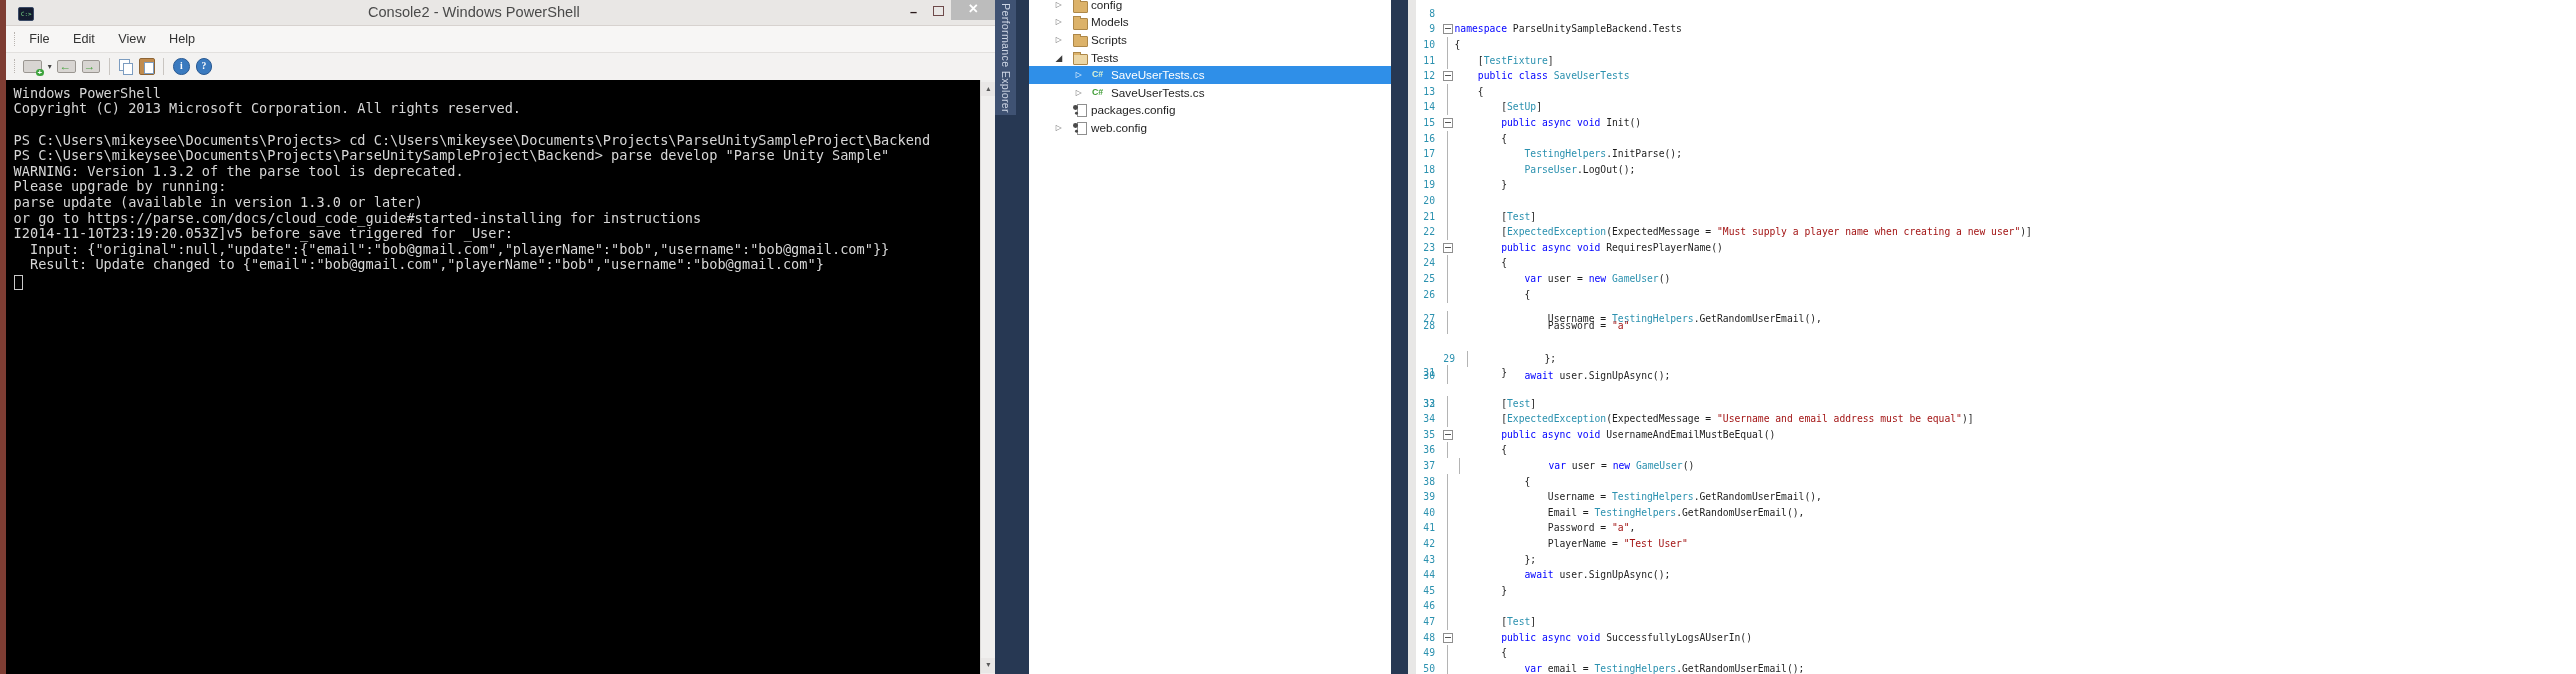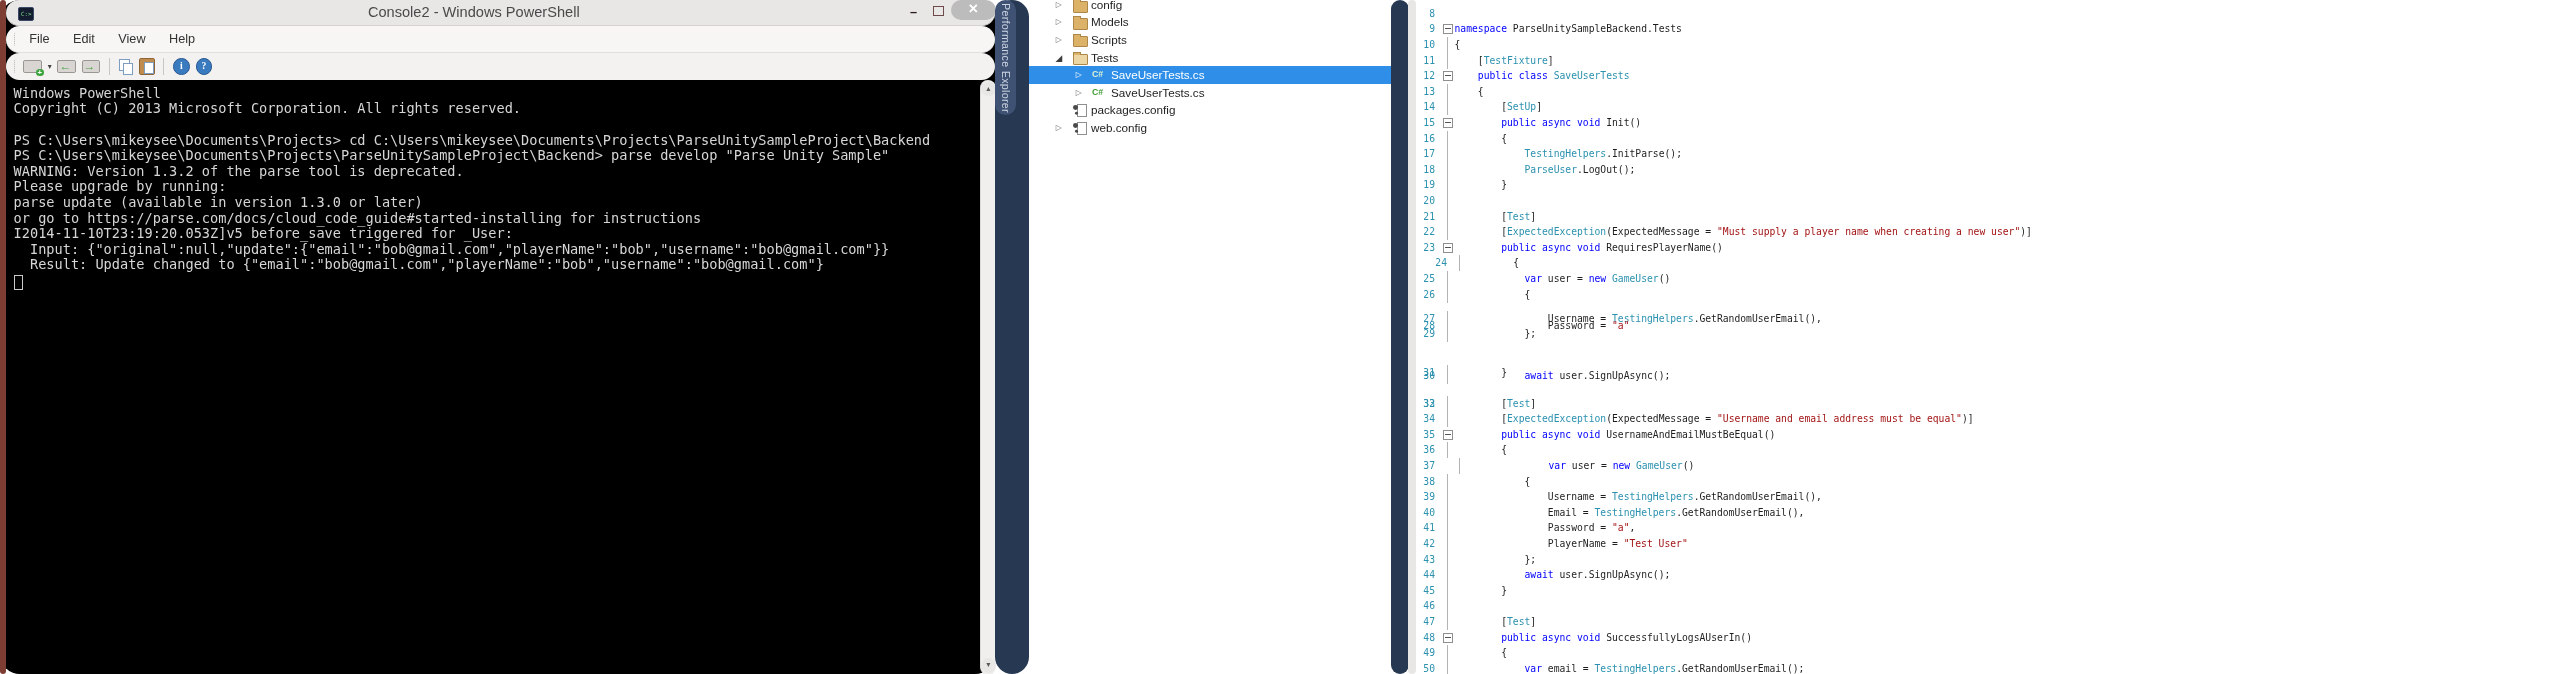--- a/index.html
+++ b/index.html
@@ -1,18 +1,18 @@
 <!DOCTYPE html>
 <html><head>
 <meta charset="utf-8">
 <style>
   html,body{margin:0;padding:0;background:#fff;}
   body{width:2576px;height:674px;position:relative;overflow:hidden;
        font-family:"Liberation Sans",sans-serif;-webkit-font-smoothing:antialiased;}
-  .abs{position:absolute;border-radius:20px;}
+  .abs{position:absolute;}
 
   
   #console-window{left:0;top:0;width:995px;height:674px;background:#000;}
   #console-border-left{left:0;top:0;width:5.8px;height:674px;background:#7e3d33;}
   #console-titlebar{left:5.8px;top:0;width:989px;height:25px;background:#e9e7e5;border-bottom:1px solid #d7d2cf;}
   #console-app-icon{left:12.7px;top:6.8px;width:13.6px;height:12.7px;background:#141c30;border:1px solid #3a4a66;border-radius:1.9px;
     color:#7fe08a;font-family:"DejaVu Sans Mono",monospace;font-size:5.8px;line-height:12.7px;text-align:center;}
   #console-title{left:0;top:0;width:936px;height:25px;line-height:25px;text-align:center;font-size:14.6px;color:#4a4a4a;}
   .win-btn{top:5.8px;height:13.6px;line-height:12.7px;text-align:center;color:#2a1a1a;font-size:12.7px;cursor:default;}
   #btn-minimize{left:897px;width:21.4px;font-weight:bold;}
@@ -318,21 +318,21 @@
         </div>
         <div class="ed-code"><span class="c-pl">        [</span><span class="c-ty">ExpectedException</span><span class="c-pl">(ExpectedMessage = </span><span class="c-str">"Must supply a player name when creating a new user"</span><span class="c-pl">)]</span></div>
       </div>
       <div class="ed-line" style="top: 240px;">
         <div class="ed-num">23</div>
         <div class="ed-fold">
           <div class="fbox"></div>
         </div>
         <div class="ed-code"><span class="c-pl">        </span><span class="c-kw">public</span><span class="c-pl"> </span><span class="c-kw">async</span><span class="c-pl"> </span><span class="c-kw">void</span><span class="c-pl"> RequiresPlayerName()</span></div>
       </div>
-      <div class="ed-line" style="top: 255px; padding-left: 12px;">
+      <div class="ed-line" style="top: 255px;">
         <div class="ed-num">24</div>
         <div class="ed-fold">
           <div class="vline"></div>
         </div>
         <div class="ed-code"><span class="c-pl">        {</span></div>
       </div>
       <div class="ed-line" style="top: 271px;">
         <div class="ed-num">25</div>
         <div class="ed-fold">
           <div class="vline"></div>
@@ -353,21 +353,21 @@
         </div>
         <div class="ed-code"><span class="c-pl">                Username = </span><span class="c-ty">TestingHelpers</span><span class="c-pl">.GetRandomUserEmail(),</span></div>
       </div>
       <div class="ed-line" style="top: 318px;">
         <div class="ed-num">28</div>
         <div class="ed-fold">
           <div class="vline"></div>
         </div>
         <div class="ed-code"><span class="c-pl">                Password = </span><span class="c-str">"a"</span></div>
       </div>
-      <div class="ed-line" style="top: 326px;">
+      <div class="ed-line" style="top: 351px; padding-left: 20px;">
         <div class="ed-num">29</div>
         <div class="ed-fold">
           <div class="vline"></div>
         </div>
         <div class="ed-code"><span class="c-pl">            };</span></div>
       </div>
       <div class="ed-line" style="top: 368px;">
         <div class="ed-num">30</div>
         <div class="ed-fold">
           <div class="vline"></div>

